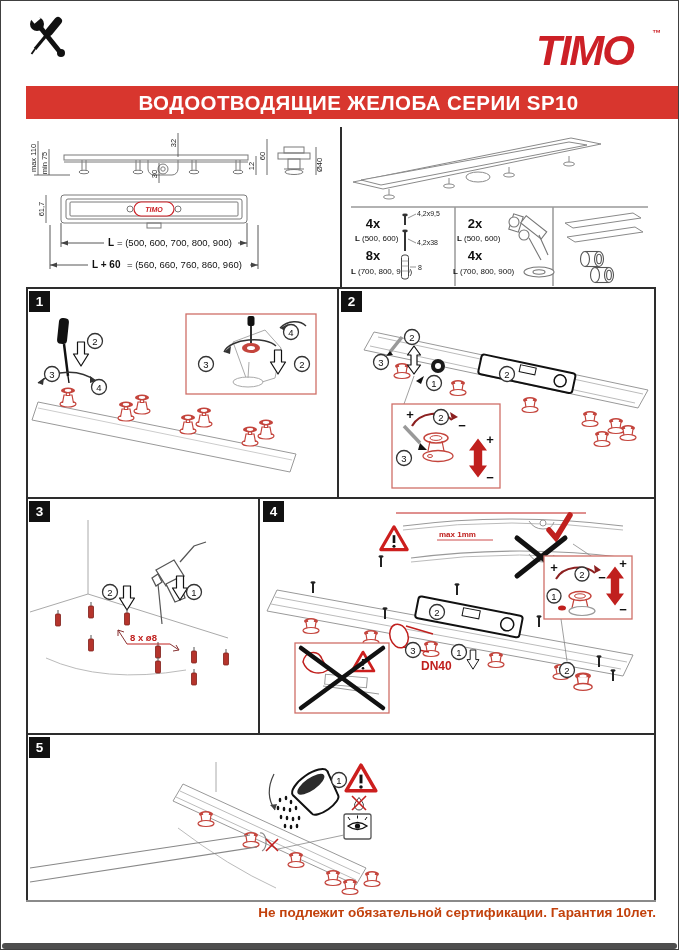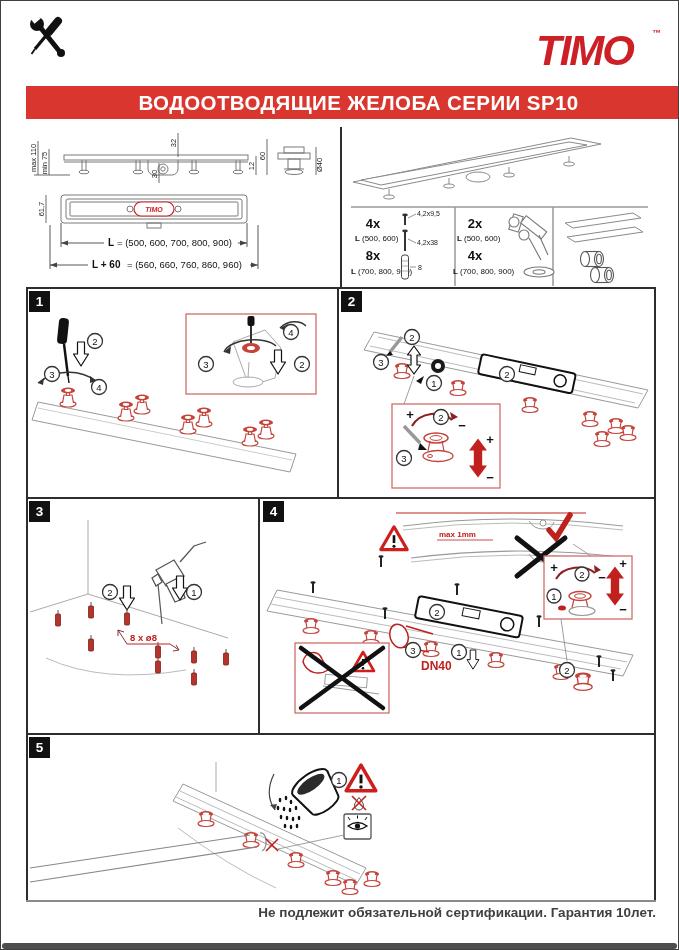--- a/index.html
+++ b/index.html
@@ -4,21 +4,21 @@
 <style>
   html,body{margin:0;padding:0;background:#e8e8e8;font-family:"Liberation Sans",sans-serif;}
   .page{position:relative;width:679px;height:950px;background:#ffffff;border:1px solid #404040;box-sizing:border-box;overflow:hidden;}
   .abs{position:absolute;}
   .banner{position:absolute;left:25px;top:85px;width:665px;height:33px;background:#d8362e;color:#ffffff;
           font-weight:bold;font-size:20.5px;line-height:33px;text-align:center;letter-spacing:.4px;}
   .gline{position:absolute;background:#2d2d2d;}
   .gline-light{position:absolute;background:#8a8a8a;}
   .badge{position:absolute;width:21px;height:21px;background:#111;color:#fff;font-weight:bold;font-size:13.5px;
          display:flex;align-items:center;justify-content:center;}
-  .footer-note{position:absolute;left:25px;top:904px;width:630px;text-align:right;color:#404040;
+  .footer-note{position:absolute;left:25px;top:904px;width:630px;text-align:right;color:#c2410c;
                font-weight:bold;font-size:13.5px;}
   .botbar{position:absolute;left:1px;top:942px;width:675px;height:6px;background:#4e4e4e;border-radius:3px;}
   svg{overflow:visible;}
   svg text{font-family:"Liberation Sans",sans-serif;}
   .dim{font-size:7.5px;fill:#222;}
   .co-t{font-size:9.5px;fill:#111;text-anchor:middle;}
   .qty{font-size:13px;font-weight:bold;fill:#111;text-anchor:middle;}
   .mdl{font-size:8px;fill:#111;}
   .mdl-l{font-size:8px;font-weight:bold;fill:#111;}
   .plabel{font-size:7px;fill:#222;}

